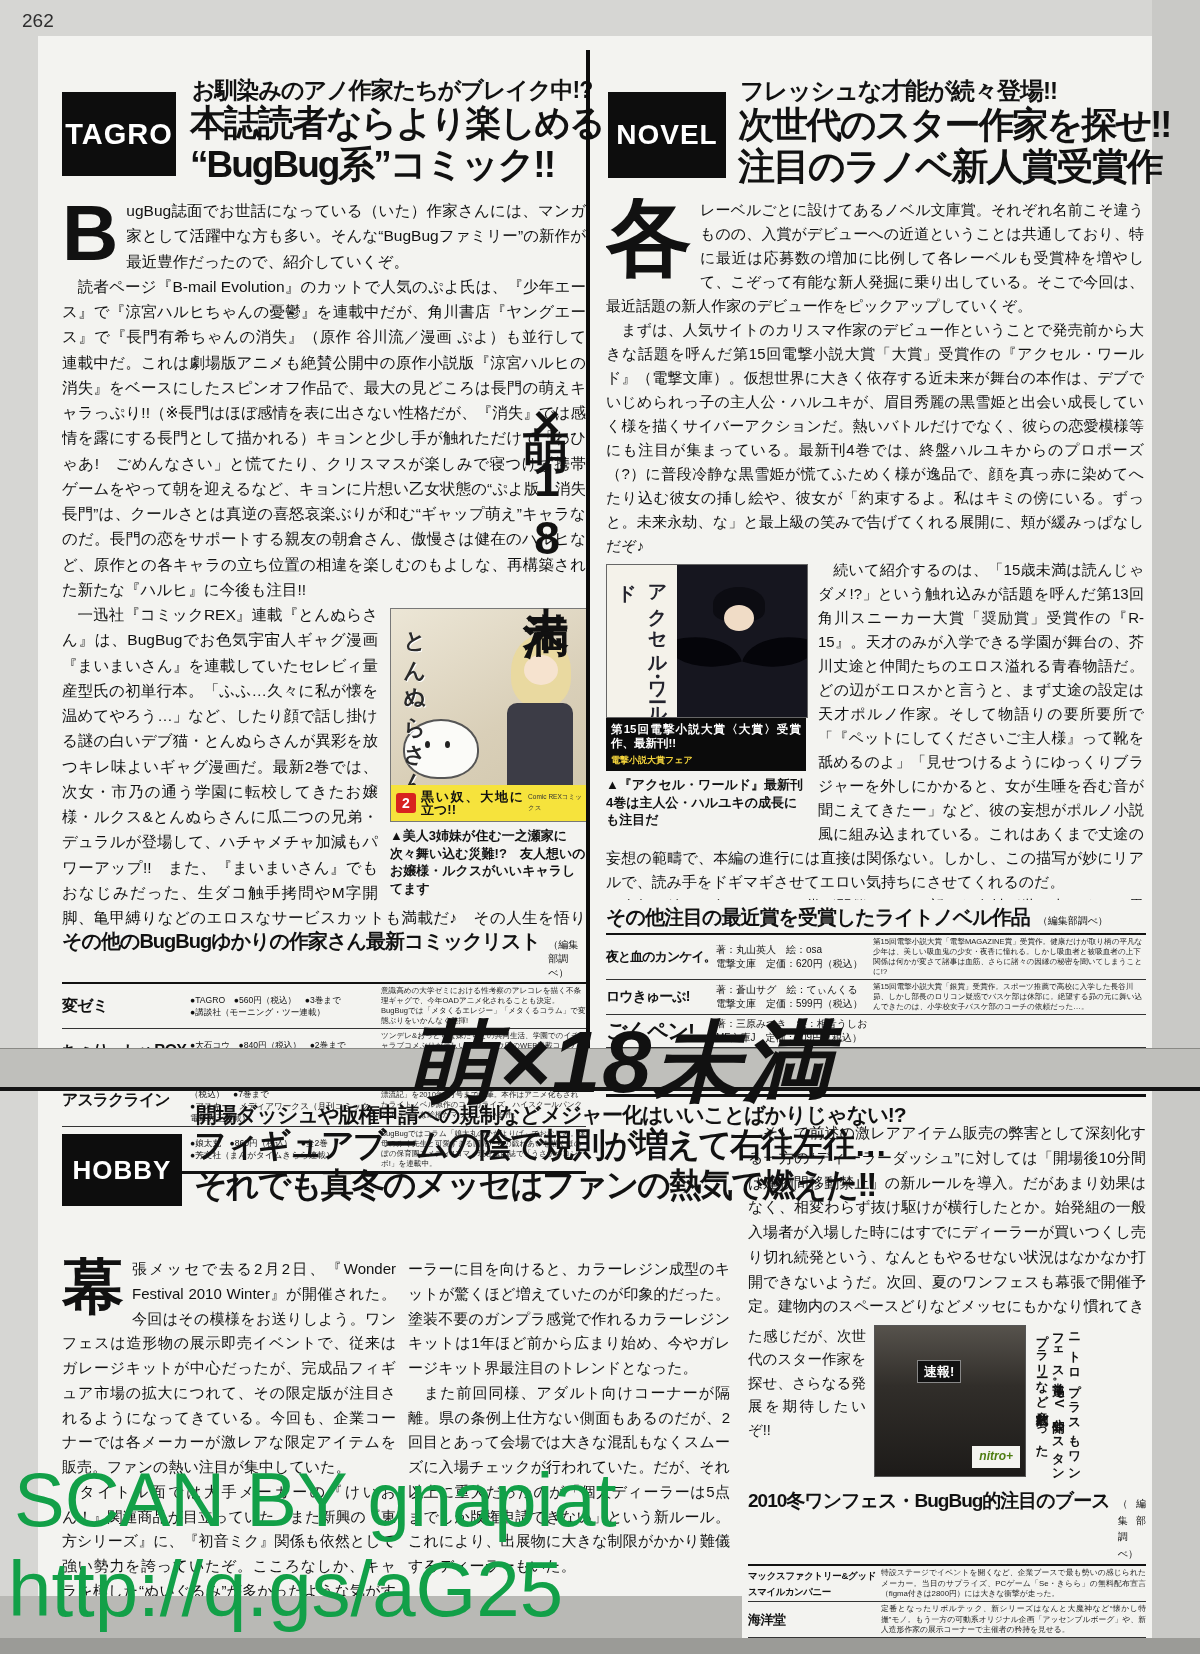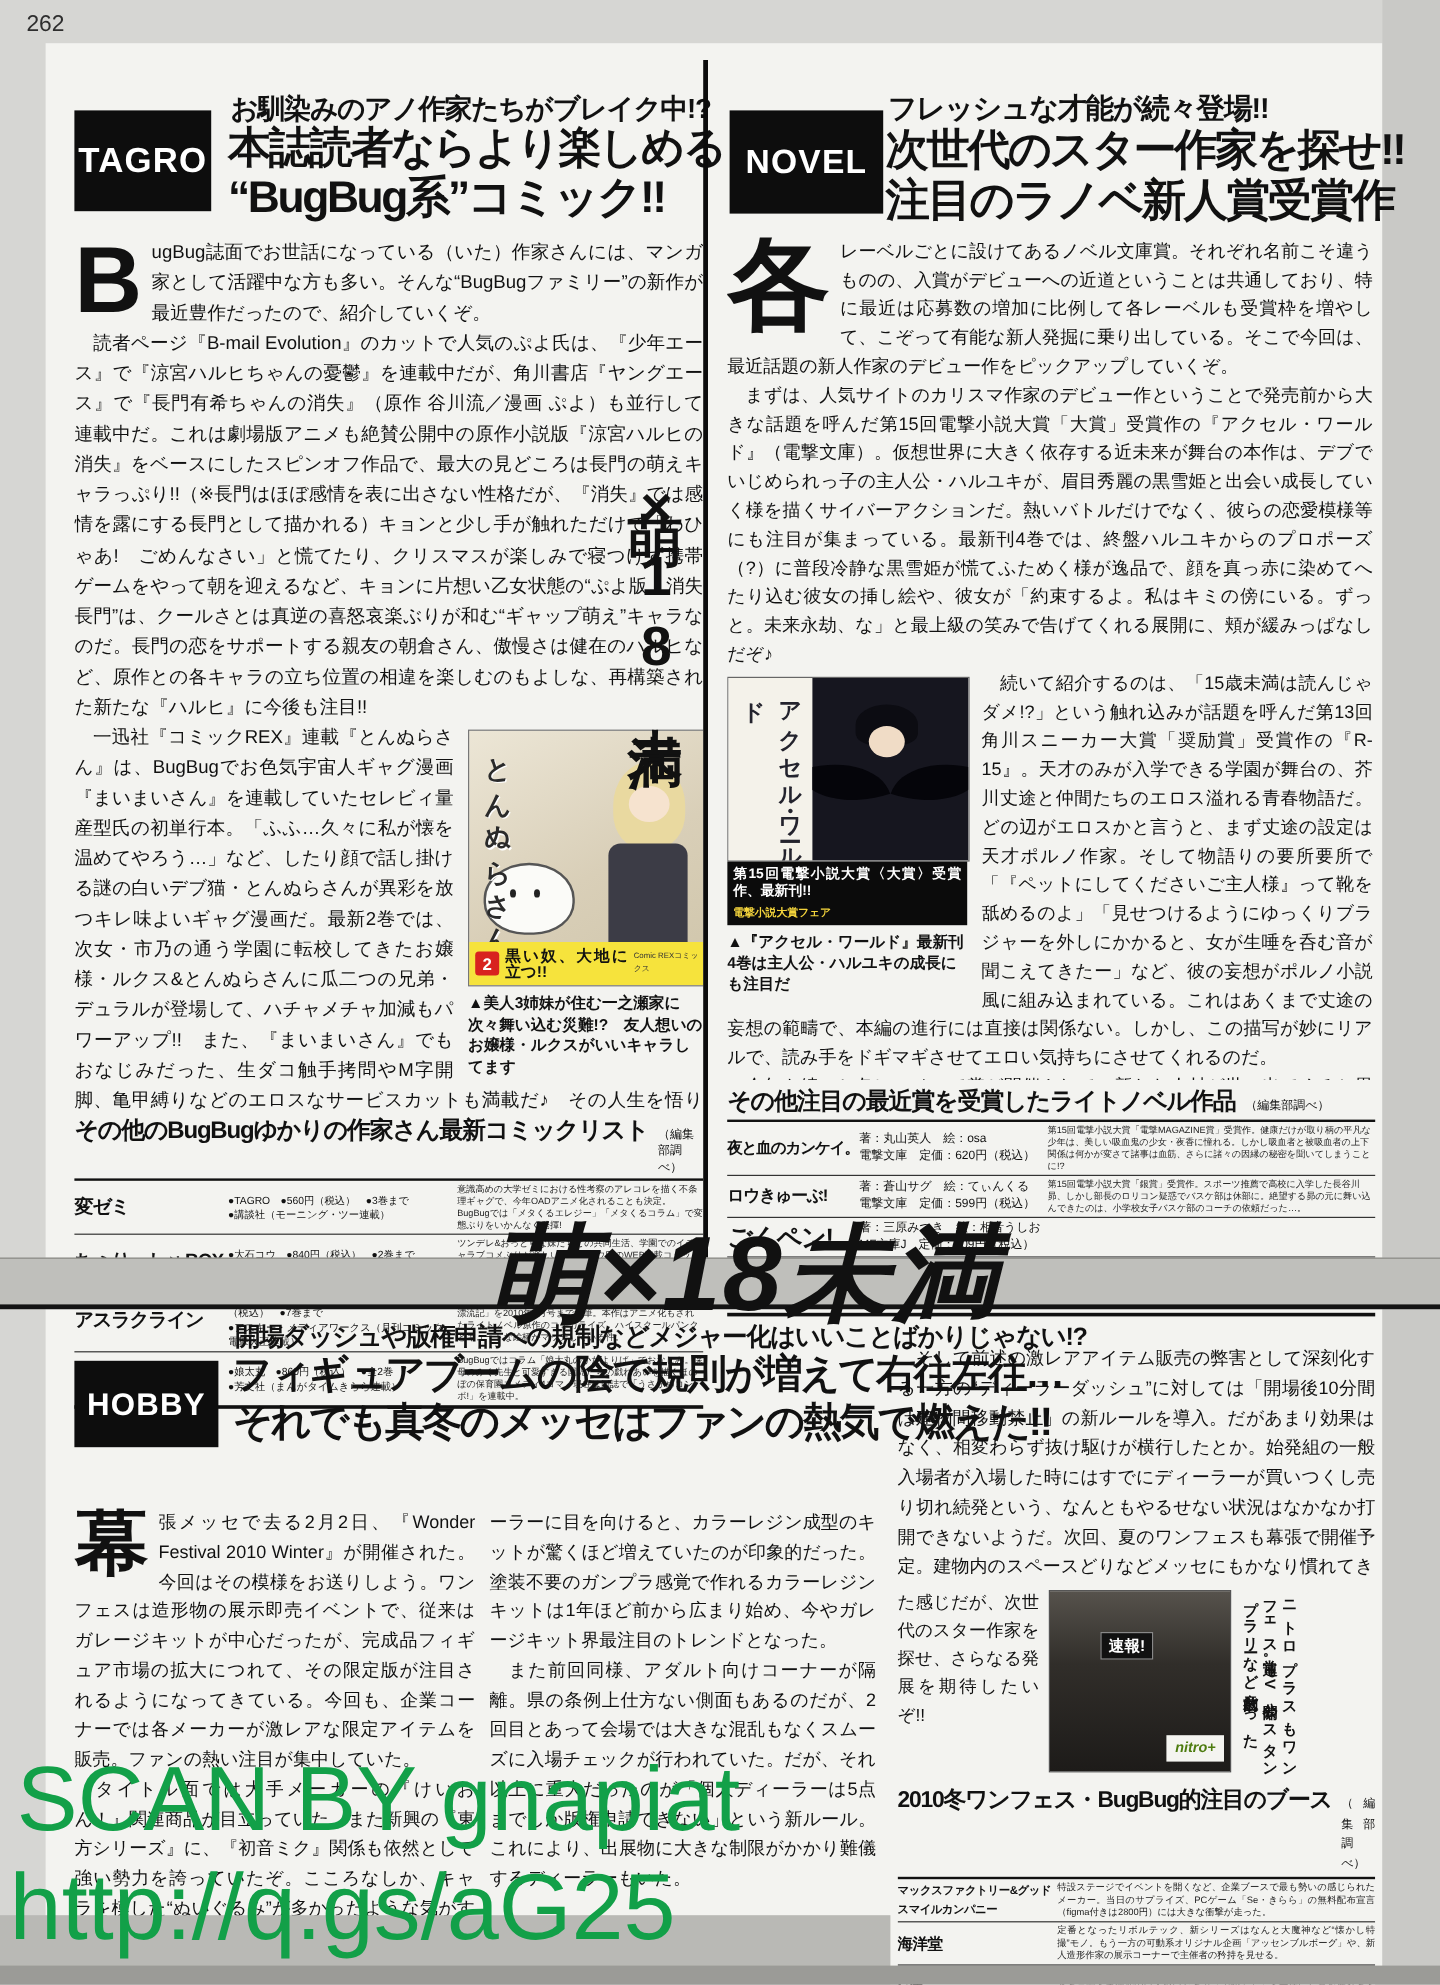--- a/index.html
+++ b/index.html
@@ -181,21 +181,21 @@
         <div>●娘太丸　●860円（税込）　●全2巻</div>
         <div>●芳文社（まんがタイムきらら連載）</div>
         </span>
       <span class="dt-desc">BugBugではコラム「娘太丸のかたよりば」でおなじみ。保母のみく先生と可愛すぎる園児たちの戯れあいを描くほのぼの保育園コメディ4コマ。現在は同誌で「うさかめコンボ!」を連載中。</span>
     </div>
   </div>
 
   <div class="novel-divider"></div>
   <div class="moe-vertical">萌×18未満</div>
 
-  <div class="tagbox" style="left:608px;top:92px;width:128px;height:86px;font-size:28px;">NOVEL</div>
+  <div class="tagbox" style="left:608px;top:92px;width:118px;height:86px;font-size:28px;">NOVEL</div>
   <div class="kicker" style="left:740px;top:78px;font-size:24px;">フレッシュな才能が続々登場!!</div>
   <div class="bigline" style="left:738px;top:106px;font-size:36px;">次世代のスター作家を探せ!!</div>
   <div class="bigline" style="left:738px;top:148px;font-size:37px;">注目のラノベ新人賞受賞作</div>
 
   <div class="body lh-n" style="left:606px;top:198px;width:538px;height:702px;">
     <p><span class="dropcap" style="font-size:86px;">各</span><span>レーベルごとに設けてあるノベル文庫賞。それぞれ名前こそ違うものの、入賞がデビューへの近道ということは共通しており、特に最近は応募数の増加に比例して各レーベルも受賞枠を増やして、こぞって有能な新人発掘に乗り出している。そこで今回は、最近話題の新人作家のデビュー作をピックアップしていくぞ。</span></p>
     <p>　まずは、人気サイトのカリスマ作家のデビュー作ということで発売前から大きな話題を呼んだ第15回電撃小説大賞「大賞」受賞作の『アクセル・ワールド』（電撃文庫）。仮想世界に大きく依存する近未来が舞台の本作は、デブでいじめられっ子の主人公・ハルユキが、眉目秀麗の黒雪姫と出会い成長していく様を描くサイバーアクションだ。熱いバトルだけでなく、彼らの恋愛模様等にも注目が集まっている。最新刊4巻では、終盤ハルユキからのプロポーズ（?）に普段冷静な黒雪姫が慌てふためく様が逸品で、顔を真っ赤に染めてへたり込む彼女の挿し絵や、彼女が「約束するよ。私はキミの傍にいる。ずっと。未来永劫、な」と最上級の笑みで告げてくれる展開に、頬が緩みっぱなしだぞ♪</p>
     <figure class="fig-novel">
       <div class="cover-a">
         <div class="acc-left">

